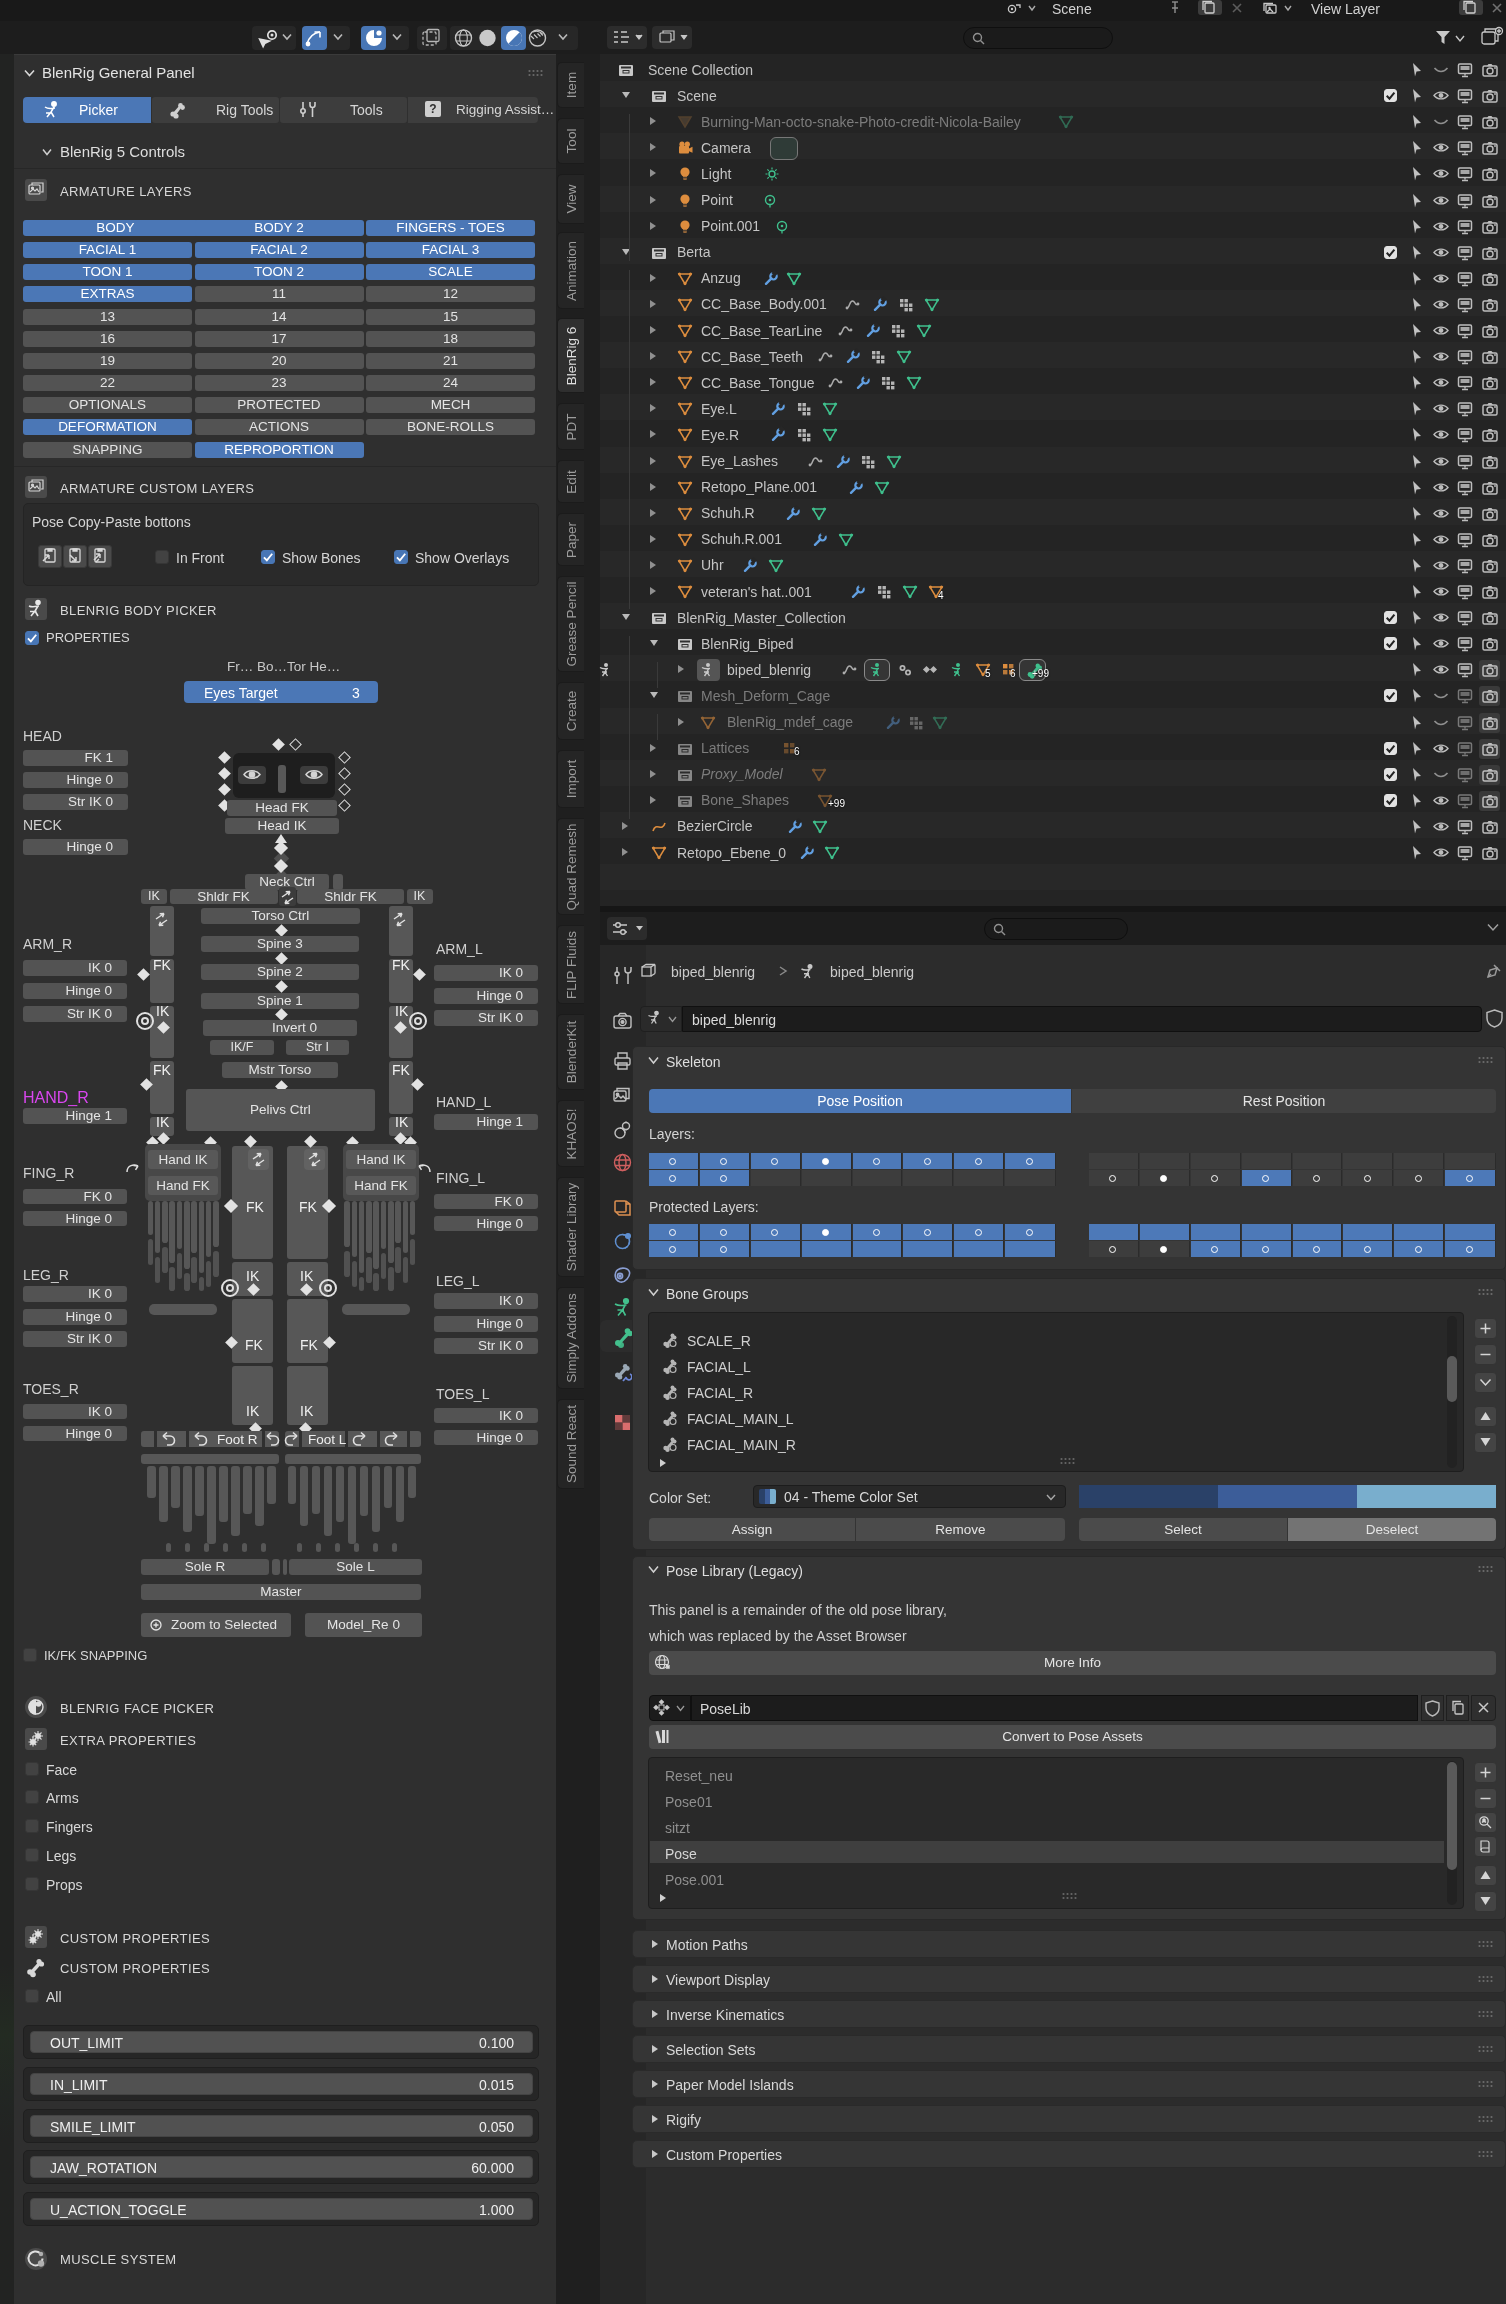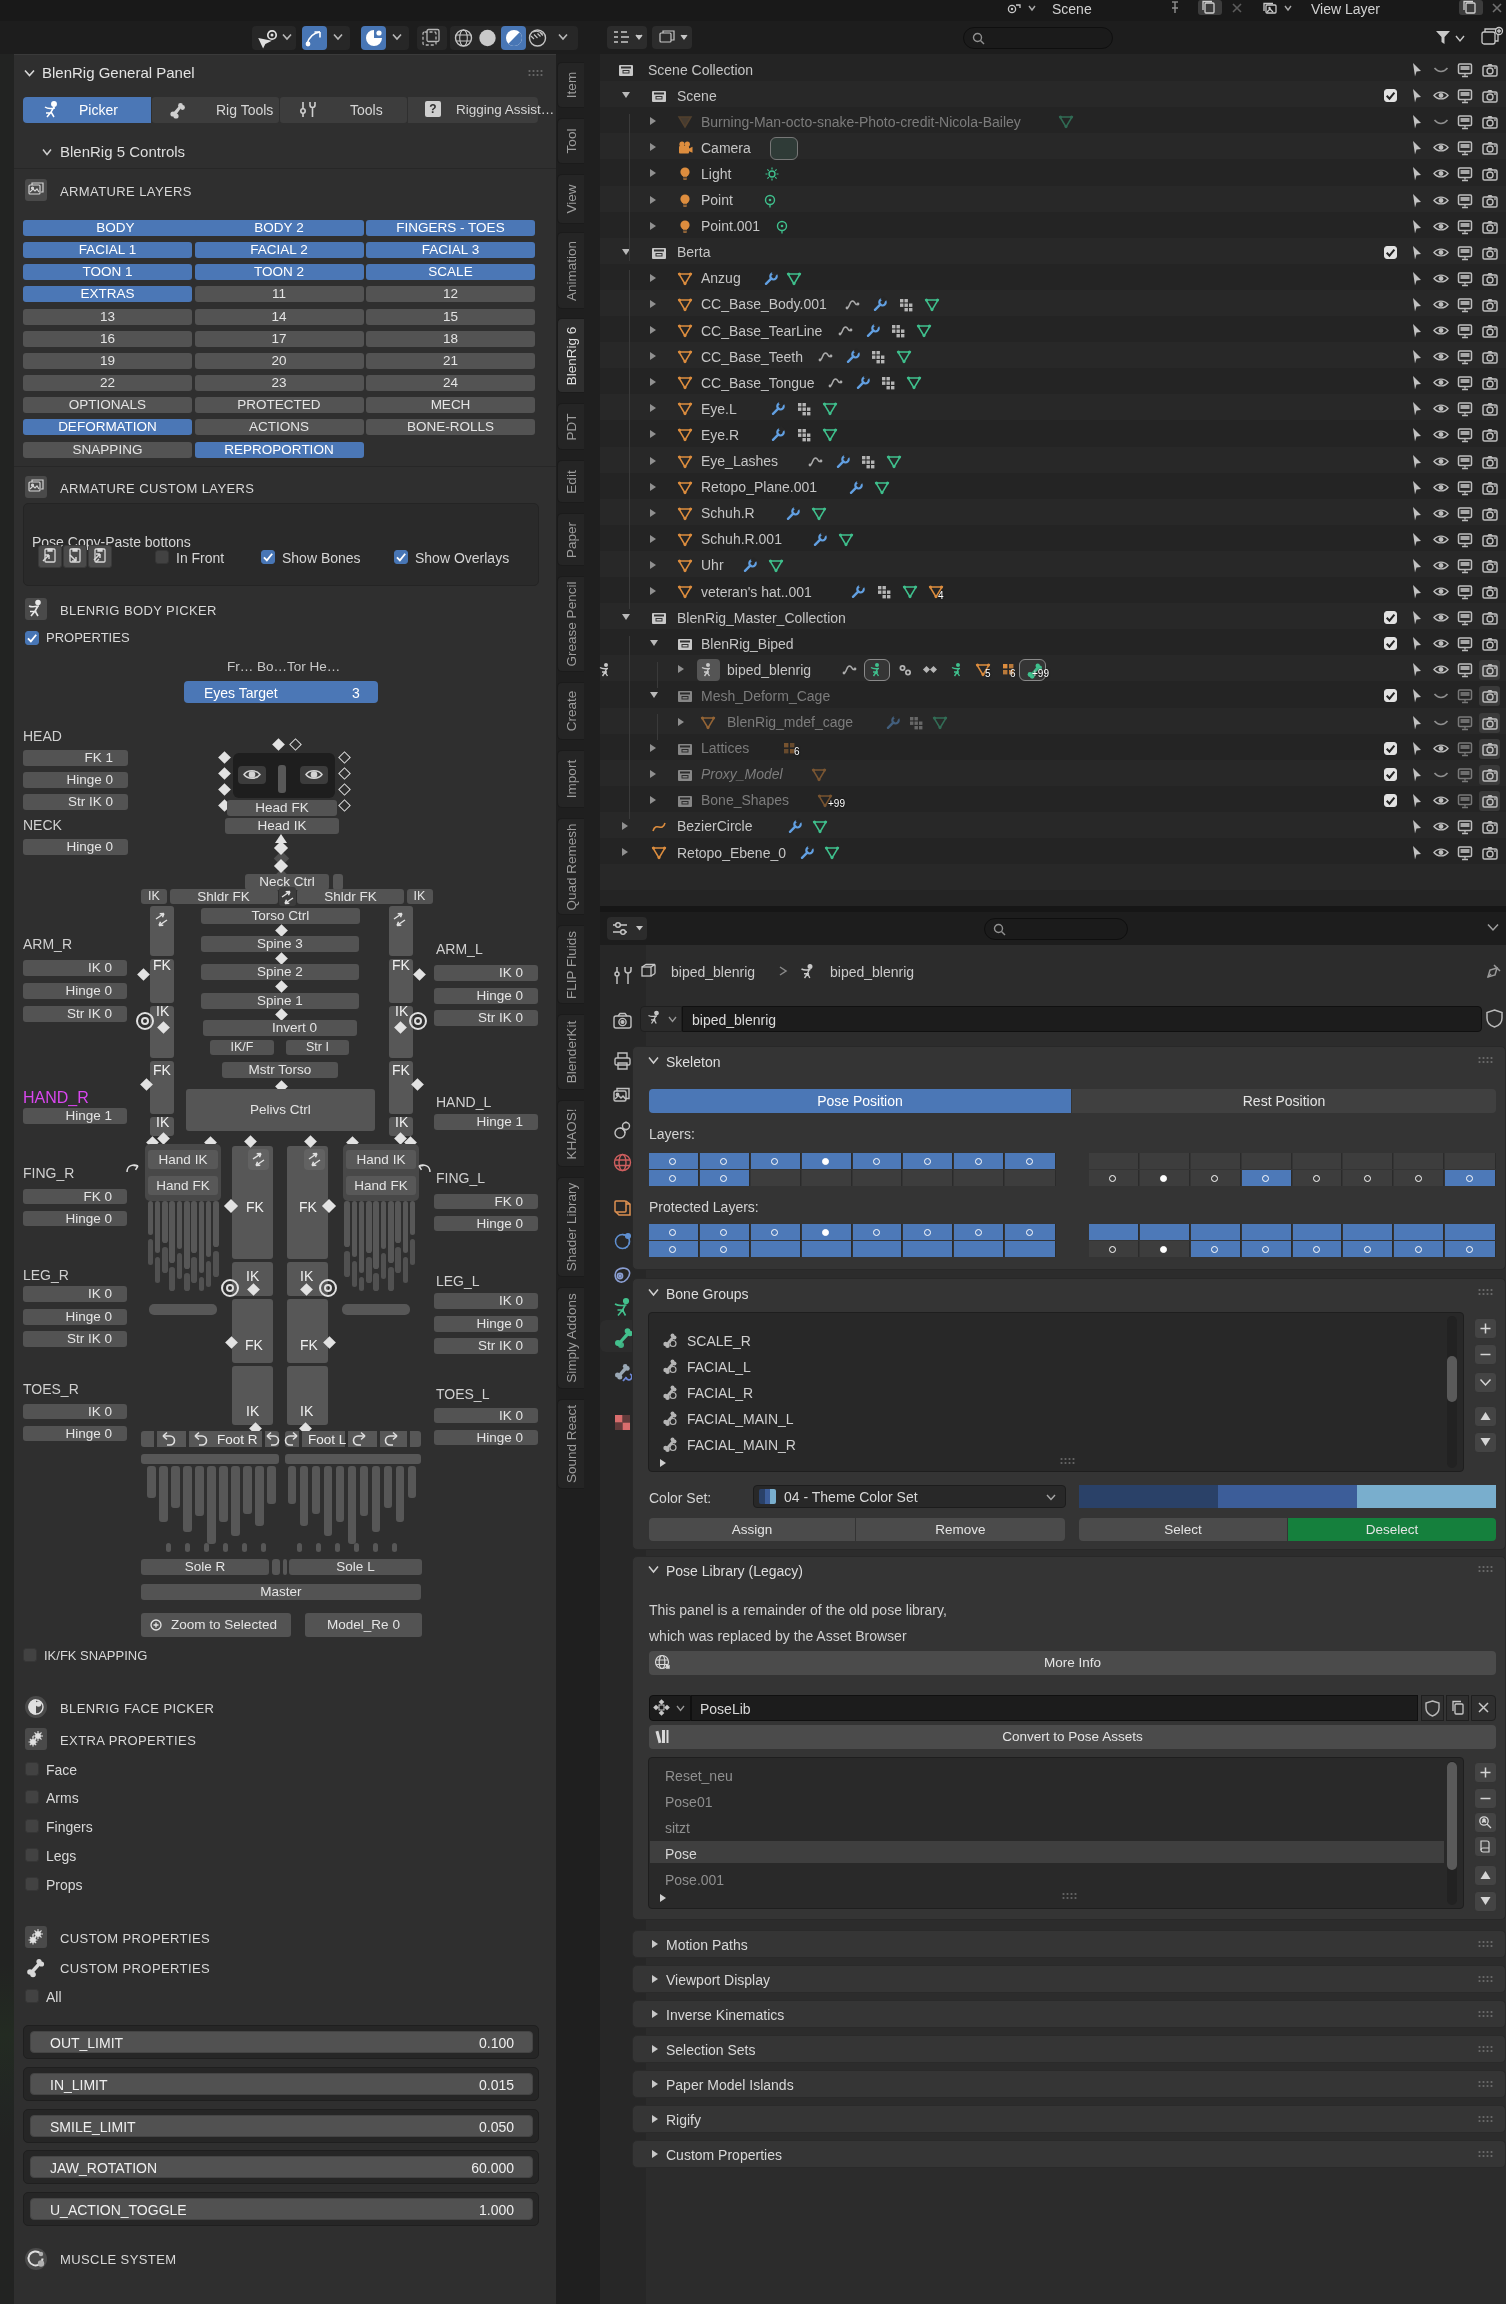--- a/index.html
+++ b/index.html
@@ -247,21 +247,21 @@
     <rect x="0" y="0" width="22" height="22" rx="3" fill="#4a4a4a"></rect>
     <g stroke="#d5d5d5" fill="none" stroke-width="1.2">
       <rect x="4" y="6" width="11" height="9" rx="1"></rect>
       <path d="M7 6 V4 h11 v9 h-2"></path>
       <circle cx="7.5" cy="9" r="1" fill="#d5d5d5"></circle>
       <path d="M5 13 l3-3 2 2 2-2 2 3"></path>
     </g>
   </svg>
 <div class="lbl" style="left:60px;top:481px;font-size:13px;color:#d8d8d8;letter-spacing:.4px">ARMATURE CUSTOM LAYERS</div>
 <div class="a" style="left:23px;top:503px;width:516px;height:83px;background:#2a2a2a;border:1px solid #242424;border-radius:5px"></div>
-<div class="lbl" style="left:32px;top:514px;font-size:14px;color:#d5d5d5;margin-top:20px;">Pose Copy-Paste bottons</div>
+<div class="lbl" style="left:32px;top:514px;font-size:14px;color:#d5d5d5;">Pose Copy-Paste bottons</div>
 <div class="a" style="left:38px;top:545px;width:24px;height:23px;background:#4a4a4a;border:1px solid #3a3a3a;border-radius:3px"></div>
 <div class="a" style="left:63px;top:545px;width:24px;height:23px;background:#4a4a4a;border:1px solid #3a3a3a;border-radius:3px"></div>
 <div class="a" style="left:88px;top:545px;width:24px;height:23px;background:#4a4a4a;border:1px solid #3a3a3a;border-radius:3px"></div>
 <svg class="a" style="left:41px;top:547px" width="18" height="18" viewBox="0 0 18 18">
     <g stroke="#d8d8d8" fill="none" stroke-width="1.3">
       <rect x="4" y="2" width="10" height="13" rx="1"></rect>
       <path d="M7 2 h4 v2 h-4 z" fill="#d8d8d8"></path>
     </g>
     <path d="M2 14 L8 8 M8 8 h-4 M8 8 v4" stroke="#d8d8d8" fill="none" stroke-width="1.5"></path>
   </svg>
@@ -2161,21 +2161,21 @@
 <div class="lbl" style="left:784px;top:1489px;font-size:14px;color:#d8d8d8;">04 - Theme Color Set</div>
 <svg class="a" style="left:1046px;top:1494px" width="10" height="7" viewBox="0 0 10 7">
     <path d="M1 1 L5 5.5 L9 1" stroke="#a8a8a8" fill="none" stroke-width="1.4"></path>
   </svg>
 <div class="a" style="left:1079px;top:1485px;width:139px;height:23px;background:#2a4168"></div>
 <div class="a" style="left:1218px;top:1485px;width:139px;height:23px;background:#3c5d99"></div>
 <div class="a" style="left:1357px;top:1485px;width:139px;height:23px;background:#79aecd"></div>
 <div class="btn" style="left:649px;top:1518px;width:206px;height:23px;line-height:23px;font-size:13.5px;background:#4b4b4b;border-radius:4px 0 0 4px">Assign</div>
 <div class="btn" style="left:856px;top:1518px;width:209px;height:23px;line-height:23px;font-size:13.5px;background:#4b4b4b;border-radius:0 4px 4px 0">Remove</div>
 <div class="btn" style="left:1079px;top:1518px;width:208px;height:23px;line-height:23px;font-size:13.5px;background:#4b4b4b;border-radius:4px 0 0 4px">Select</div>
-<div class="btn" style="left:1288px;top:1518px;width:208px;height:23px;line-height:23px;font-size:13.5px;background:#15803d;border-radius:0 4px 4px 0">Deselect</div>
+<div class="btn" style="left:1288px;top:1518px;width:208px;height:23px;line-height:23px;font-size:13.5px;background:#737373;border-radius:0 4px 4px 0">Deselect</div>
 <div class="pp" style="left:632px;top:1556px;width:874px;height:364px;"></div>
 <svg class="a" style="left:648px;top:1565px" width="11" height="9" viewBox="0 0 11 9">
     <path d="M1 1.5 L5.5 7 L10 1.5" stroke="#d0d0d0" fill="none" stroke-width="1.5"></path>
   </svg>
 <div class="lbl" style="left:666px;top:1563px;font-size:14px;color:#dedede;">Pose Library (Legacy)</div>
 <svg class="dots" style="left:1478px;top:1565px" width="15" height="8" viewBox="0 0 15 8">
     <g fill="#9a9a9a">
       <circle cx="1.5" cy="2" r="1.1"></circle>
       <circle cx="5.5" cy="2" r="1.1"></circle>
       <circle cx="9.5" cy="2" r="1.1"></circle>

